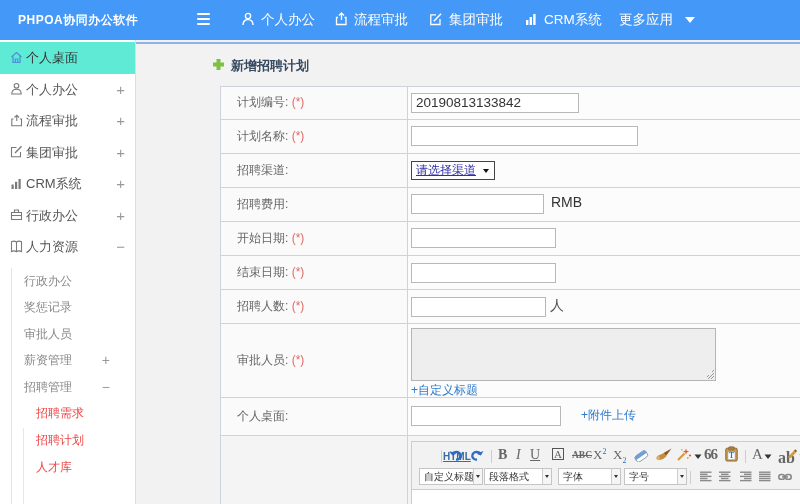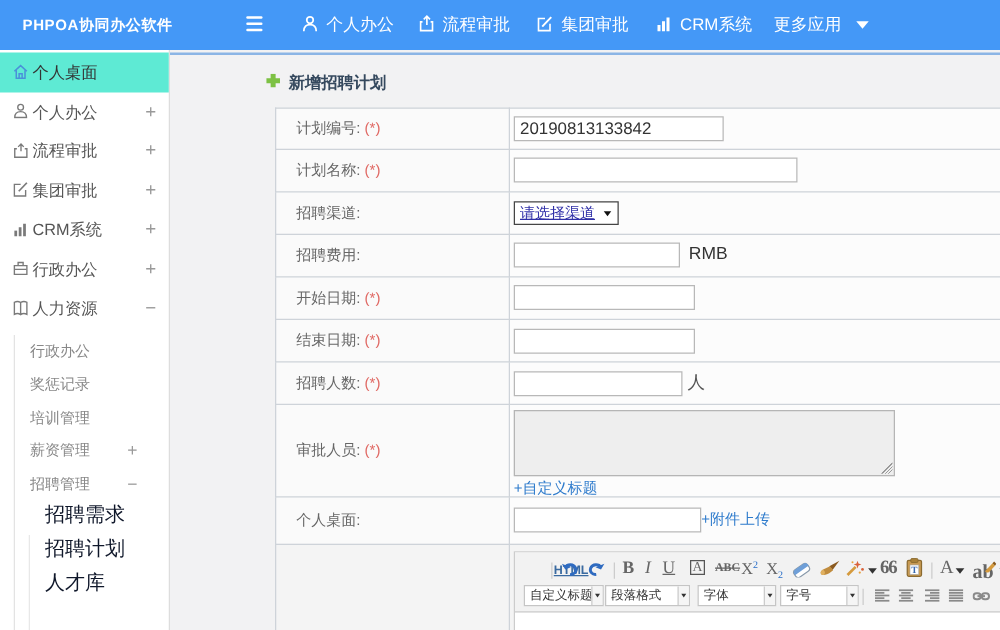--- a/index.html
+++ b/index.html
@@ -18,21 +18,21 @@
 
 #sidebar { position:absolute; left:0; top:40px; width:135px; height:464px; background:#fff; border-right:1px solid #ddd; }
 .sitem { position:relative; height:31.5px; line-height:31.5px; font-size:13px; color:#555; }
 .sitem .txt { position:absolute; left:26px; top:0; }
 .sitem .ico { position:absolute; left:10px; top:50%; margin-top:-7px; line-height:0; } .sitem .ico svg { display:block; }
 .sitem .pm { position:absolute; right:10px; top:0; font-size:15px; color:#999; font-family:"Liberation Sans",sans-serif; }
 .sitem.sel { background:#5eead4; color:#333; }
 .sub { position:relative; height:26.6px; line-height:26.6px; font-size:12px; color:#888; }
 .sub .txt { position:absolute; left:24px; }
 .sub .pm { position:absolute; right:25px; font-size:14px; color:#999; }
-.sub2 { position:relative; height:26.6px; line-height:26.6px; font-size:16px; color:#0f172a;padding-left:35px; }
+.sub2 { position:relative; height:26.6px; line-height:26.6px; font-size:12px; color:#ef4444;padding-left:35px; }
 .sub2 .txt { position:absolute; left:36px; }
 #guide1 { position:absolute; left:11px; top:228px; bottom:0; width:1px; background:#e3e3e3; }
 #guide2 { position:absolute; left:23px; top:388px; bottom:0; width:1px; background:#e8e8e8; }
 
 
 #content { position:absolute; left:136px; top:40px; width:664px; height:464px; background:#f2f2f3; }
 #accent { position:absolute; left:0; top:2px; width:664px; height:2px; background:#8cb5e5; }
 #ctitle { position:absolute; left:95px; top:17px; font-size:13px; font-weight:bold; color:#35495e;font-family:Liberation Serif, serif; }
 #plus { position:absolute; left:77px; top:19px; width:11px; height:11px; line-height:0; } #plus svg { display:block; }
 
@@ -167,21 +167,21 @@
         <span class="pm">−</span>
       </div>
     <div style="height:5px"></div>
       <div class="sub">
         <span class="txt">行政办公</span>
       </div>
     <div class="sub">
         <span class="txt">奖惩记录</span>
       </div>
     <div class="sub">
-        <span class="txt">培训管理</span>
+        <span class="txt">审批人员</span>
       </div>
     <div class="sub">
         <span class="txt">薪资管理</span>
         <span class="pm">+</span>
       </div>
     <div class="sub">
         <span class="txt">招聘管理</span>
         <span class="pm">−</span>
       </div>
     <div class="sub2">
@@ -242,21 +242,21 @@
           </tr>
       <tr style="height:73.5px">
             <td class="lab">审批人员: <span class="req">(*)</span></td>
             <td class="val" style="vertical-align:top;">
               <div id="ta"></div>
               <div style="margin-top:2px;line-height:14px;"><a class="lnk" href="#">+自定义标题</a></div>
             </td>
           </tr>
       <tr style="height:37.5px">
             <td class="lab">个人桌面: </td>
-            <td class="val"><span class="inp" style="width:140px;"></span><a class="lnk" href="#" style="margin-left:0;">+附件上传</a></td>
+            <td class="val"><span class="inp" style="width:140px;"></span><a class="lnk" href="#" style="margin-left:20px;">+附件上传</a></td>
           </tr>
       <tr style="height:120px">
             <td class="lab" style="vertical-align:top;background:#f4f4f4;"></td>
             <td class="val" style="vertical-align:top;padding-top:5px;background:#f4f4f4;">
         <div id="edbox">
           <div id="edtb">
             <span class="ab" style="left:7px;top:9px;font-size:10px;font-weight:bold;color:#3a6aa0;text-decoration:underline;margin-left:24px;">HTML</span>
             <span class="vsep" style="left:29px;"></span>
             <svg class="ab" style="left:36px;top:7px;" width="16" height="14" viewBox="0 0 16 14">
                     <path d="M4 5 C6 2 11 2 12.5 5.5 C13.5 8.5 11 11 8 10.5" fill="none" stroke="#2f6bc0" stroke-width="2.3"></path>

